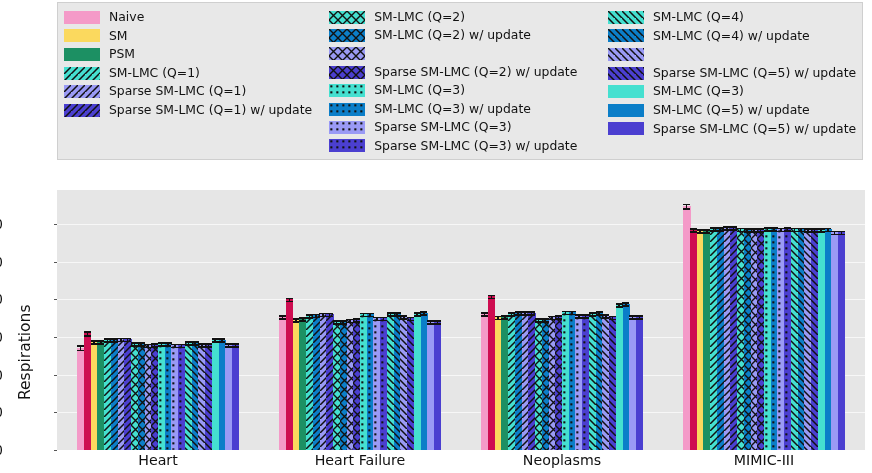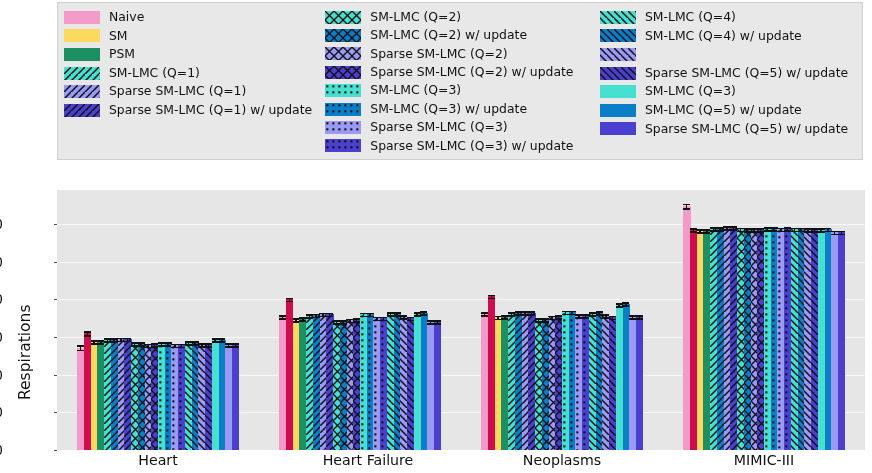--- a/index.html
+++ b/index.html
@@ -3,21 +3,21 @@
 <meta charset="utf-8">
 <style>
   html,body{margin:0;padding:0;background:#ffffff;}
   body{width:872px;height:473px;position:relative;
        font-family:"DejaVu Sans","Liberation Sans",sans-serif;
        -webkit-font-smoothing:antialiased;}
 
   
   #legend{position:absolute;left:57px;top:2px;width:806px;height:158px;
           background:#e8e8e8;border:1px solid #cfcfcf;box-sizing:border-box;
-          display:flex;padding:5px 16px 4px 6px;}
+          display:flex;padding:5px 8px 4px 6px;}
   .legcol{display:flex;flex-direction:column;justify-content:flex-start;}
   .legcol.c0{width:272px;}
   .legcol.c1{width:286px;}
   .legcol.c2{width:246px;}
   .legitem{display:flex;align-items:center;height:18.6px;}
   .swatch{width:36px;height:13px;flex:none;margin-right:9px;position:relative;
           overflow:hidden;border:0;}
   .legtext{font-size:12.4px;color:#121212;white-space:nowrap;line-height:1;}
 
   
@@ -127,21 +127,20 @@
         <span class="swatch" style="background: rgb(154, 154, 245);">
           <svg width="100%" height="100%" style="display:block">
             <defs>
               <pattern id="h6" patternUnits="userSpaceOnUse" width="9" height="9">
                 <path d="M-2,11 L11,-2 M-2,-2 L11,11" stroke="#111" stroke-width="1.4" fill="none"></path>
               </pattern>
             </defs>
             <rect width="100%" height="100%" fill="url(#h6)"></rect>
           </svg>
         </span>
-        <span class="legtext">Sparse SM-LMC (Q=2)</span>
       </div>
       <div class="legitem">
         <span class="swatch" style="background: rgb(75, 63, 208);">
           <svg width="100%" height="100%" style="display:block">
             <defs>
               <pattern id="h7" patternUnits="userSpaceOnUse" width="9" height="9">
                 <path d="M-2,11 L11,-2 M-2,-2 L11,11" stroke="#111" stroke-width="1.4" fill="none"></path>
               </pattern>
             </defs>
             <rect width="100%" height="100%" fill="url(#h7)"></rect>
@@ -1505,16 +1504,16 @@
     <div class="yticklbl" style="top: 299.275px;">2.00</div>
     <div class="ytickmark" style="top: 299.275px; left: 54px;"></div>
     <div class="yticklbl" style="top: 261.594px;">2.50</div>
     <div class="ytickmark" style="top: 261.594px; left: 54px;"></div>
     <div class="yticklbl" style="top: 223.913px;">3.00</div>
     <div class="ytickmark" style="top: 223.913px; left: 54px;"></div>
   </div>
 <div id="ylabel">Respirations</div>
 <div id="xaxis">
     <div class="xticklbl" style="left: 158px;">Heart</div>
-    <div class="xticklbl" style="left: 368px;">Heart Failure</div>
+    <div class="xticklbl" style="left: 360px;">Heart Failure</div>
     <div class="xticklbl" style="left: 562px;">Neoplasms</div>
     <div class="xticklbl" style="left: 764px;">MIMIC-III</div>
   </div>
 
 </body></html>

